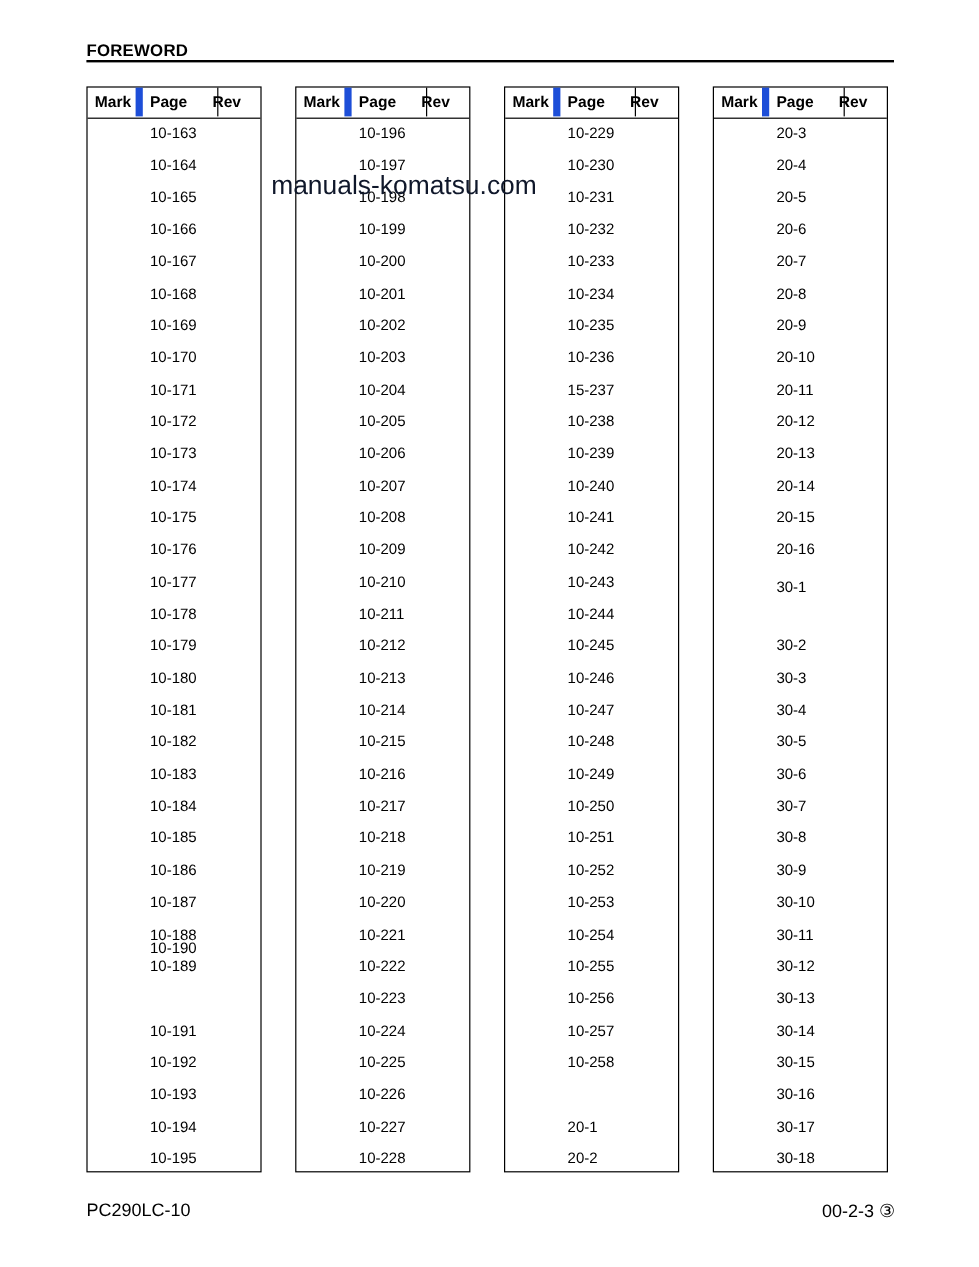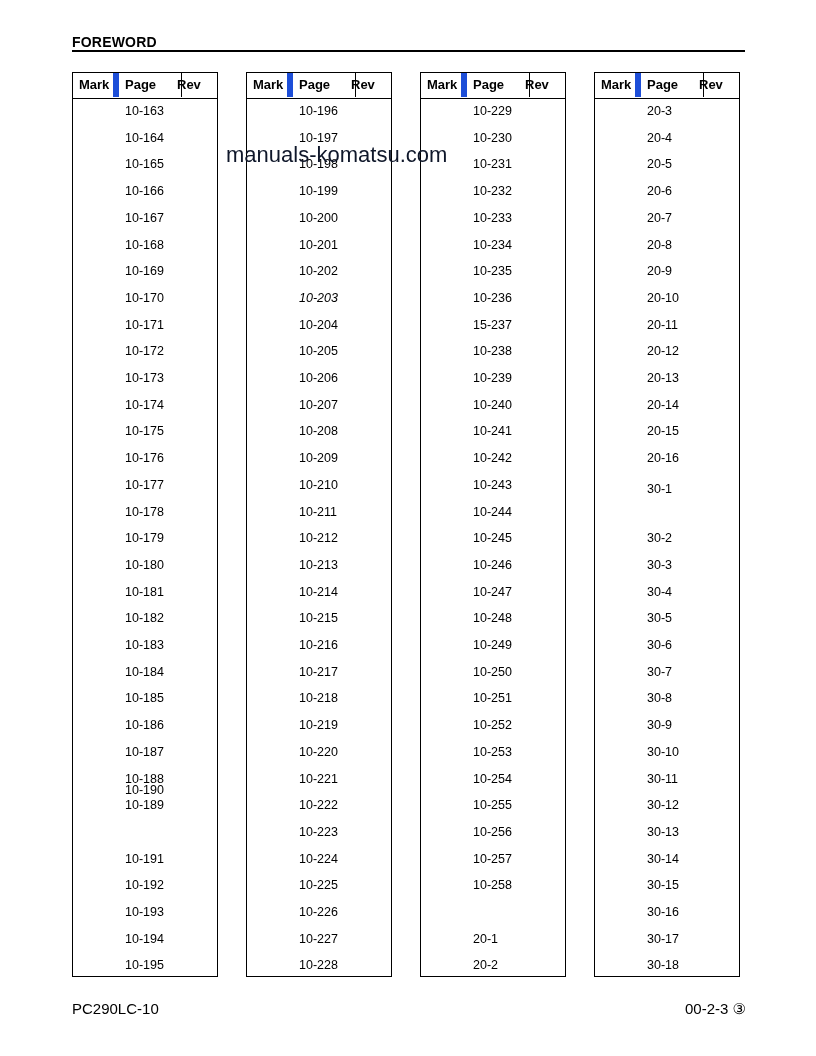--- a/index.html
+++ b/index.html
@@ -155,21 +155,21 @@
         </div>
         <div class="row" style="top: 108.8px; text-align: center;">
           <span class="pg">10-200</span>
         </div>
         <div class="row" style="top: 135.5px;">
           <span class="pg">10-201</span>
         </div>
         <div class="row" style="top: 162.2px;">
           <span class="pg">10-202</span>
         </div>
-        <div class="row" style="top: 188.9px; font-style: italic;">
+        <div class="row" style="top: 188.9px;">
           <span class="pg">10-203</span>
         </div>
         <div class="row" style="top: 215.6px;">
           <span class="pg">10-204</span>
         </div>
         <div class="row" style="top: 242.3px;">
           <span class="pg">10-205</span>
         </div>
         <div class="row" style="top: 269px;">
           <span class="pg">10-206</span>

